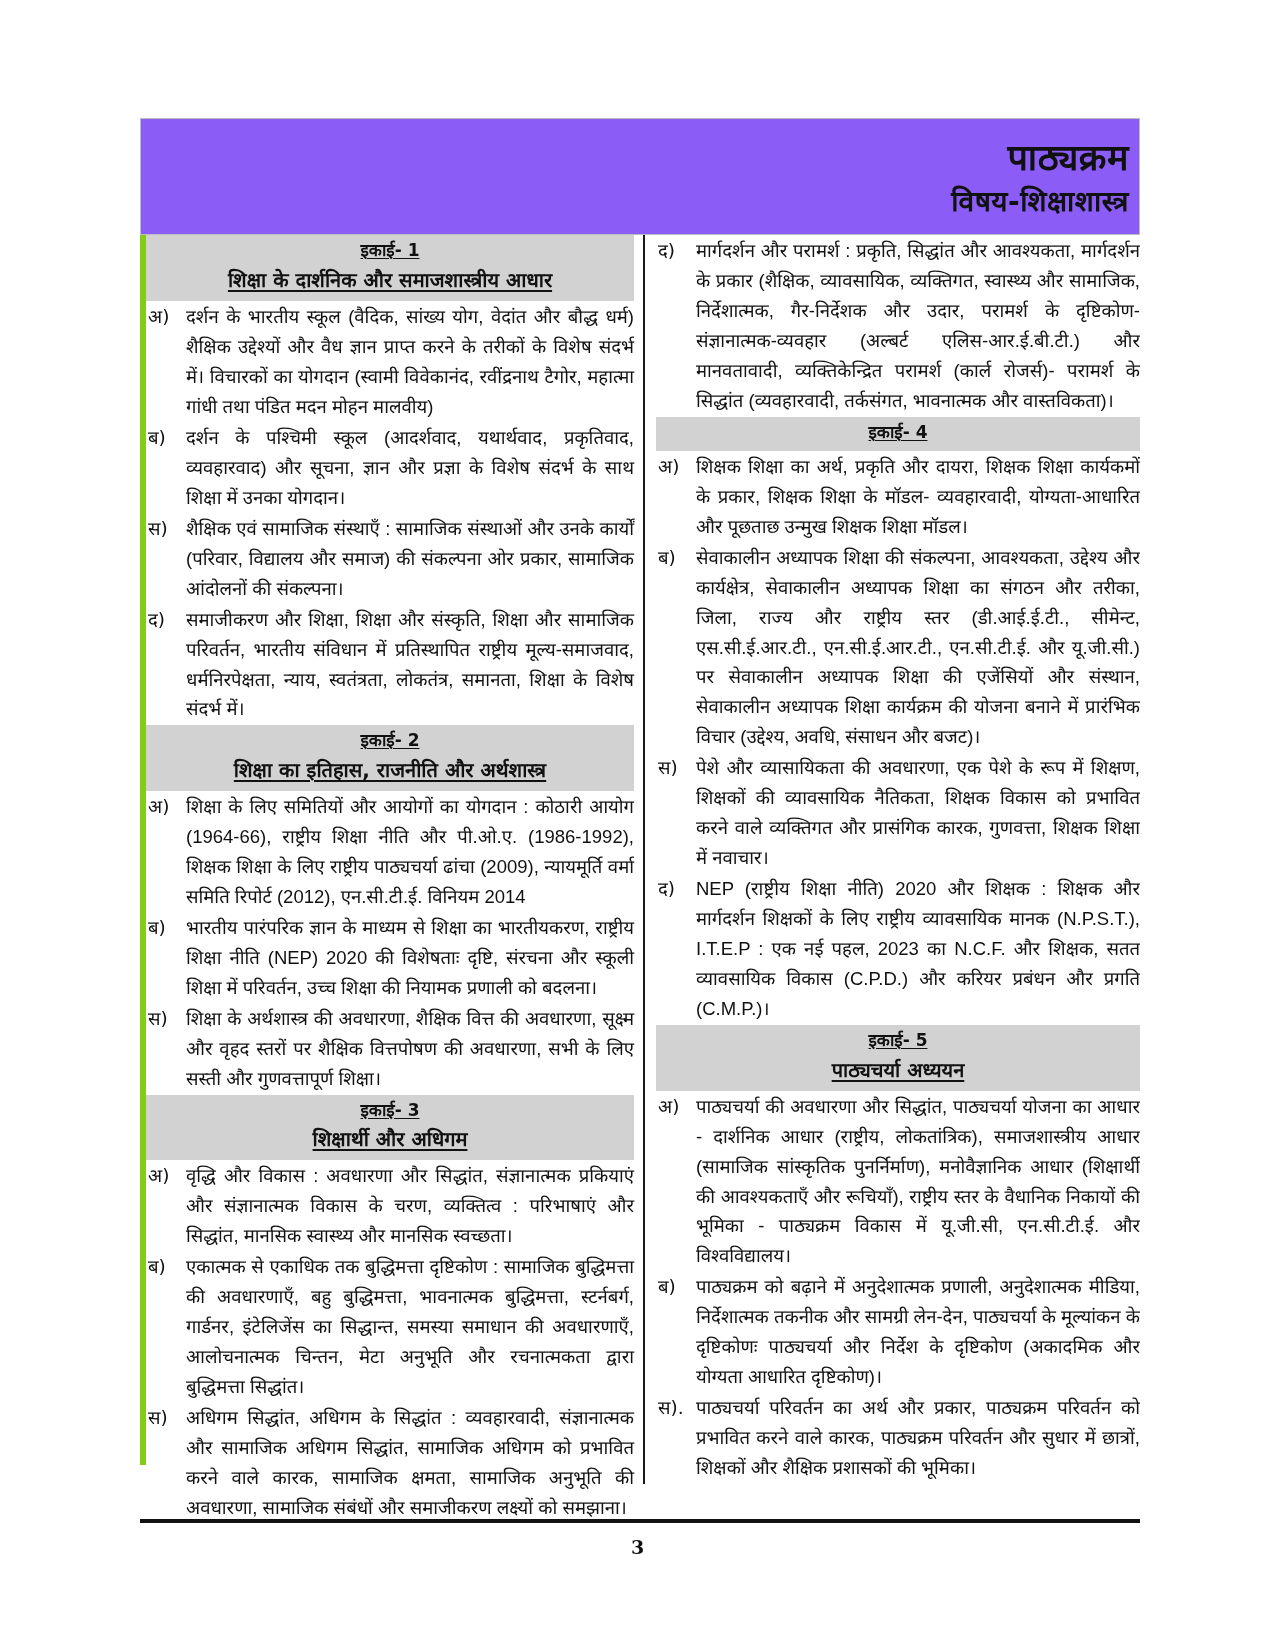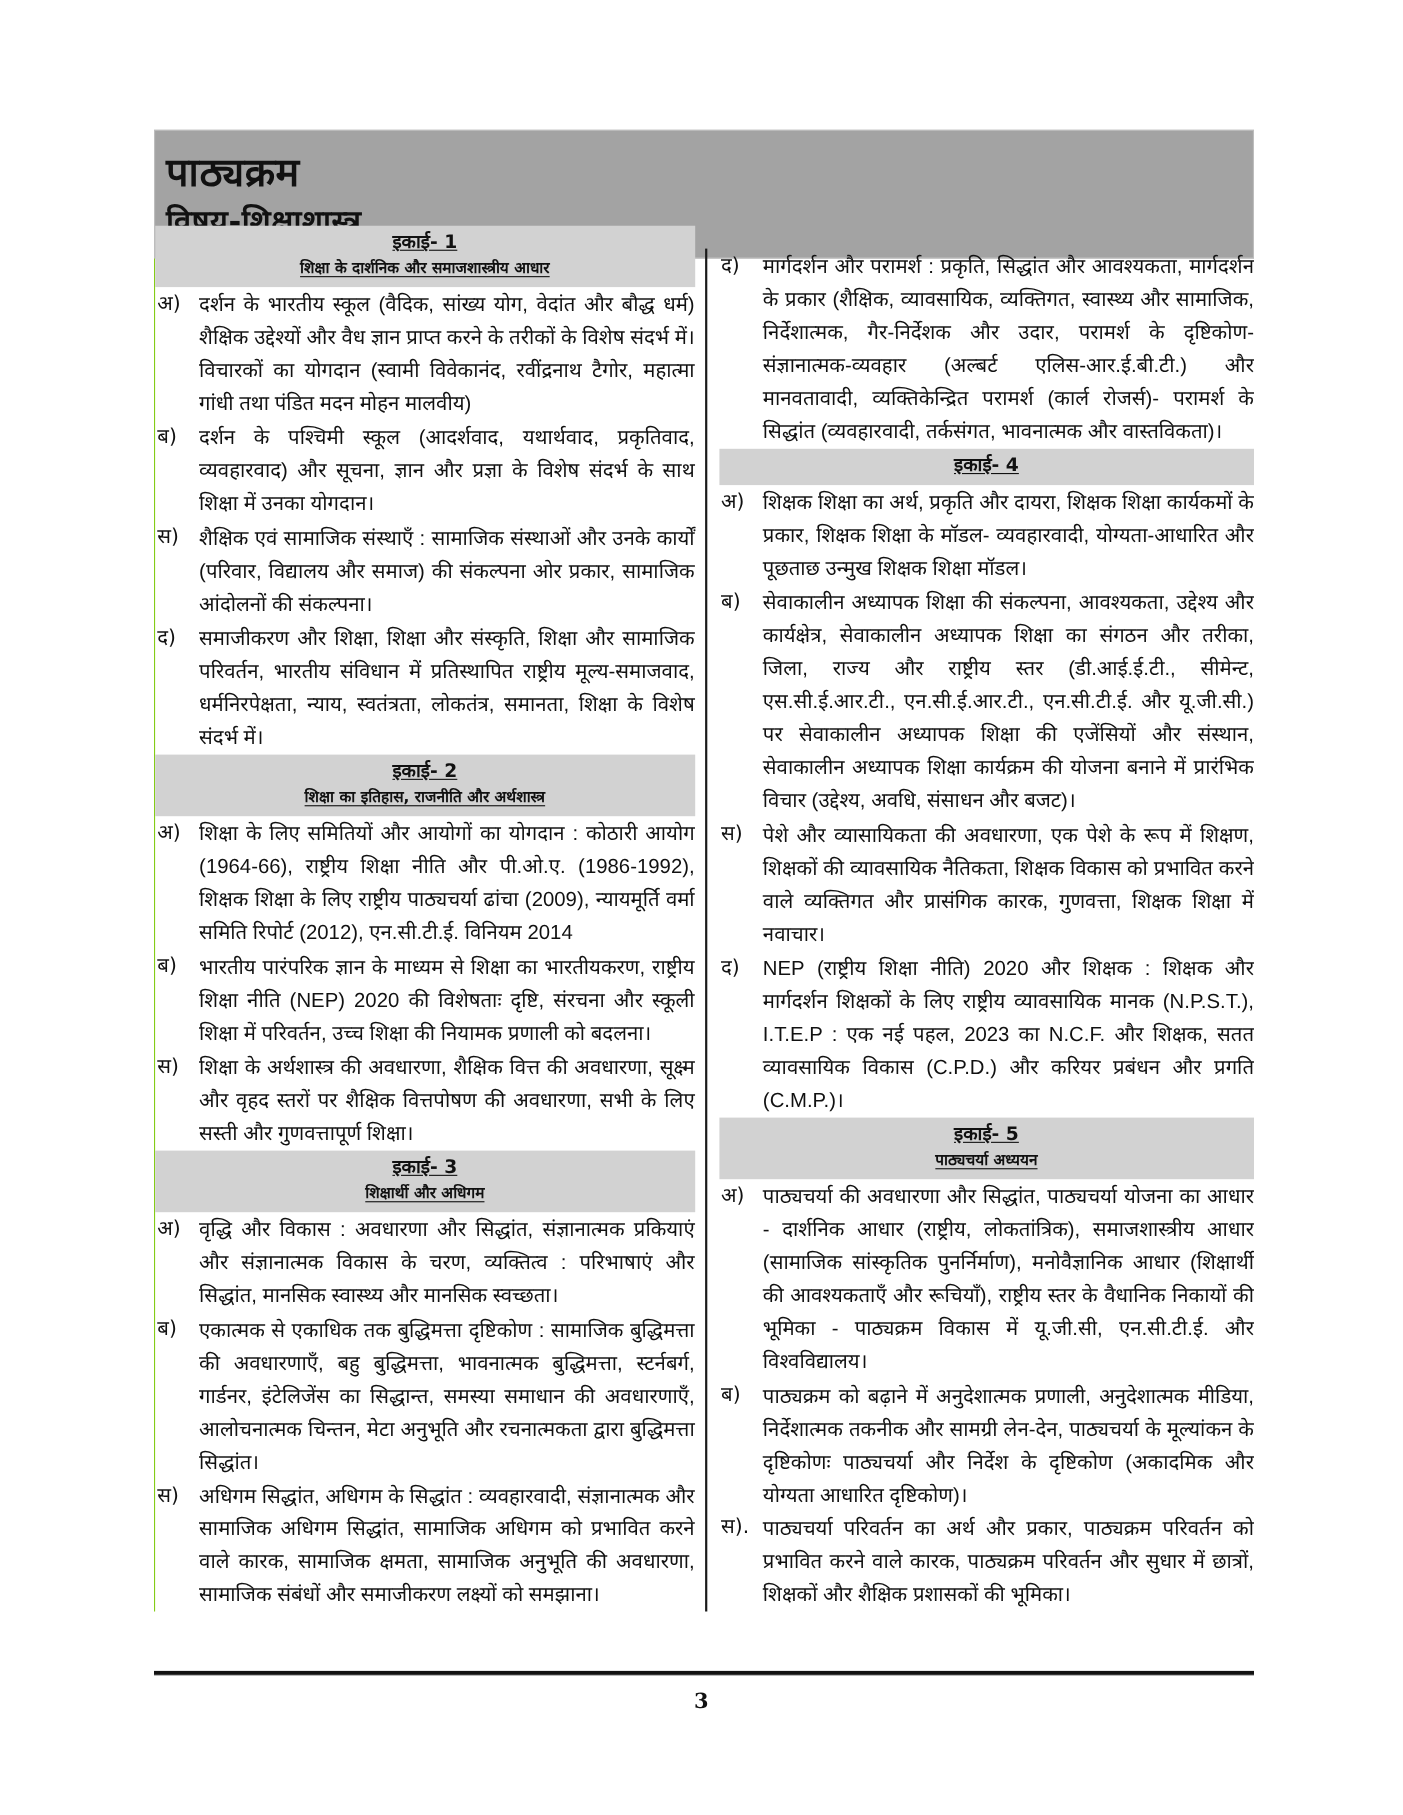--- a/index.html
+++ b/index.html
@@ -17,46 +17,46 @@
 
   .page {
     position: absolute;
     left: 140px; top: 118px;
     width: 1000px;
     height: 1400px;
   }
 
   
   .title-band {
-    background: #a3a3a3;
+    background: #8b5cf6;
     border: 1px solid #bdbdbd;
     padding: 16px 10px 14px 10px;
-    text-align: left;
+    text-align: right;
   }
   .title-main {
     font-family: "DejaVu Sans", sans-serif;
     font-size: 36px;
     font-weight: 700;
     line-height: 1.25;
     letter-spacing: .5px;
   }
   .title-sub {
     font-family: "DejaVu Sans", sans-serif;
     font-size: 28px;
     font-weight: 700;
     line-height: 1.3;
     margin-top: 4px;
     letter-spacing: .5px;
   }
 
   
   .columns {
     display: flex;
-    align-items: flex-end;
-    border-left: 1px solid #84cc16;
+    align-items: flex-start;
+    border-left: 6px solid #84cc16;
     height: 1230px;
   }
   .col {
     width: 50%;
     position: relative;
     padding: 0;
     overflow: hidden;
   }
   .col-left  { padding-right: 9px; }
   .col-right { padding-left: 11px; border-left: 2px solid #1a1a1a; }
@@ -73,21 +73,21 @@
     font-family: "DejaVu Sans", sans-serif;
     font-size: 17px;
     font-weight: 700;
     text-decoration: underline;
     text-underline-offset: 2px;
     line-height: 1.5;
   }
   .unit-head .u-name {
     display: block;
     font-family: "DejaVu Sans", sans-serif;
-    font-size: 14px;
+    font-size: 20px;
     font-weight: 700;
     text-decoration: underline;
     text-underline-offset: 3px;
     line-height: 1.55;
     margin-top: 1px;
   }
 
   
   ul.items { list-style: none; margin: 0; padding: 0; }
   li.item {

